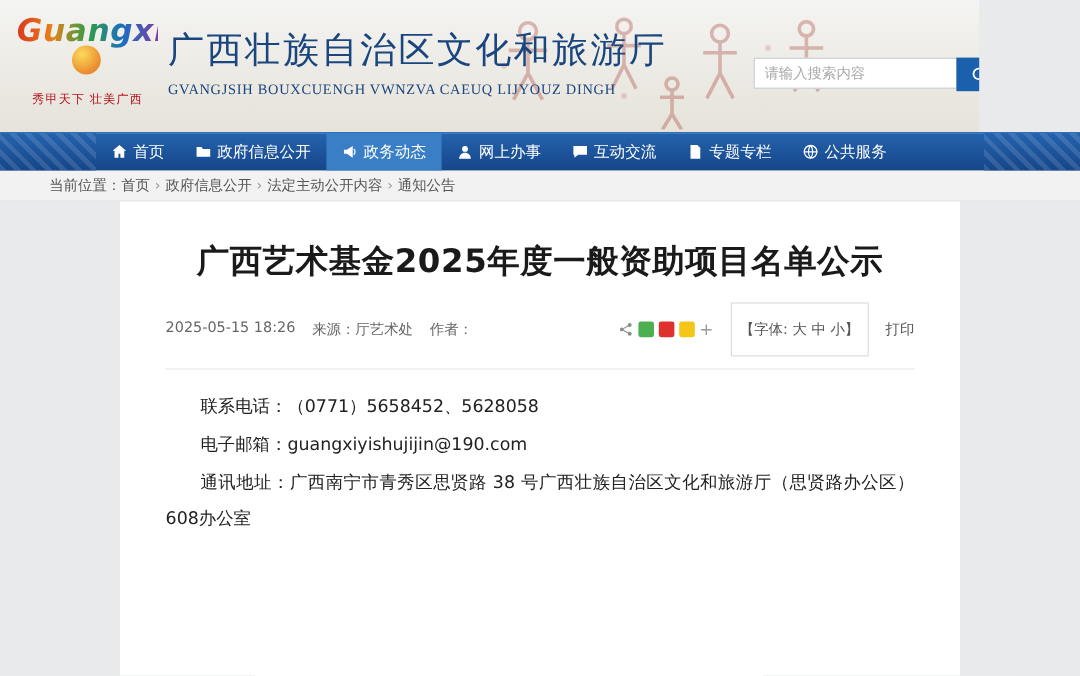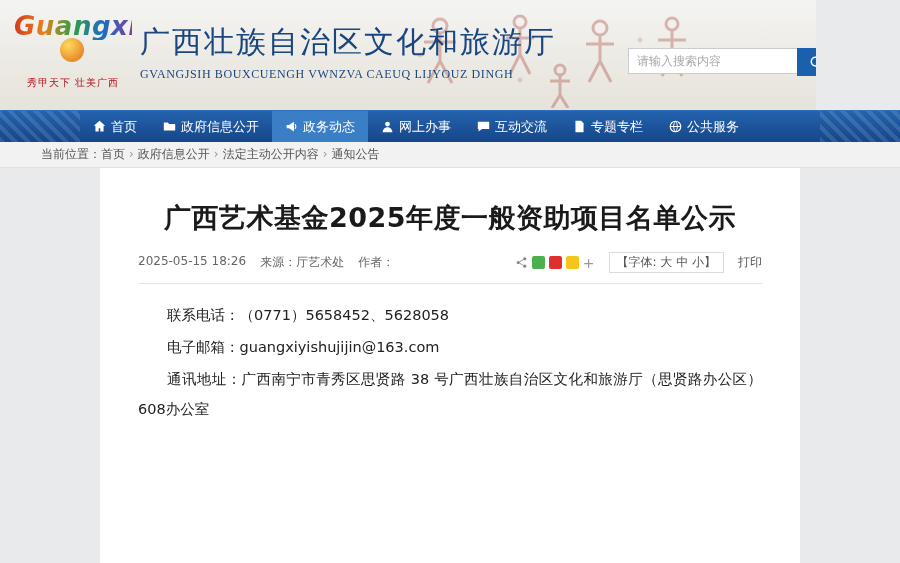--- a/index.html
+++ b/index.html
@@ -158,21 +158,21 @@
     font-family: "DejaVu Sans", sans-serif;
   }
   .meta-left { display: flex; gap: 14px; }
   .meta-right { margin-left: auto; display: flex; align-items: center; gap: 14px; }
   .share { display: flex; align-items: center; gap: 4px; }
   .share-ico {
     width: 13px; height: 13px; border-radius: 2px;
     display: inline-block;
   }
   .fontsize-box {
-    border: 1px solid #dcdcdc; padding: 1px 7px; color: #555;
+    border: 1px solid #dcdcdc; padding: 13px 7px; color: #555;
   }
   .print-link { cursor: pointer; color: #555; }
 
   .art-body {
     padding-top: 16px;
     font-family: "DejaVu Sans", sans-serif;
     font-size: 14.5px; color: #222; line-height: 30px;
     text-align: justify;
   }
   .art-body p { margin: 0 0 2px; text-indent: 2em; }
@@ -325,19 +325,19 @@
           <i class="share-ico" style="background:#f5c518"></i>
           <span style="color:#9a9a9a;font-size:14px">+</span>
         </span>
         <span class="fontsize-box">【字体: 大 中 小】</span>
         <span class="print-link">打印</span>
       </div>
     </div>
 
     <div class="art-body">
       <p class="contact-line">联系电话：（0771）5658452、5628058</p>
-      <p class="contact-line">电子邮箱：guangxiyishujijin@163.com</p>
+      <p class="contact-line">电子邮箱：guangxiyishujijin@190.com</p>
       <p class="contact-line">通讯地址：广西南宁市青秀区思贤路 38 号广西壮族自治区文化和旅游厅（思贤路办公区）608办公室</p>
 
     </div>
 
   </div>
 </div>
 
 </body></html>

